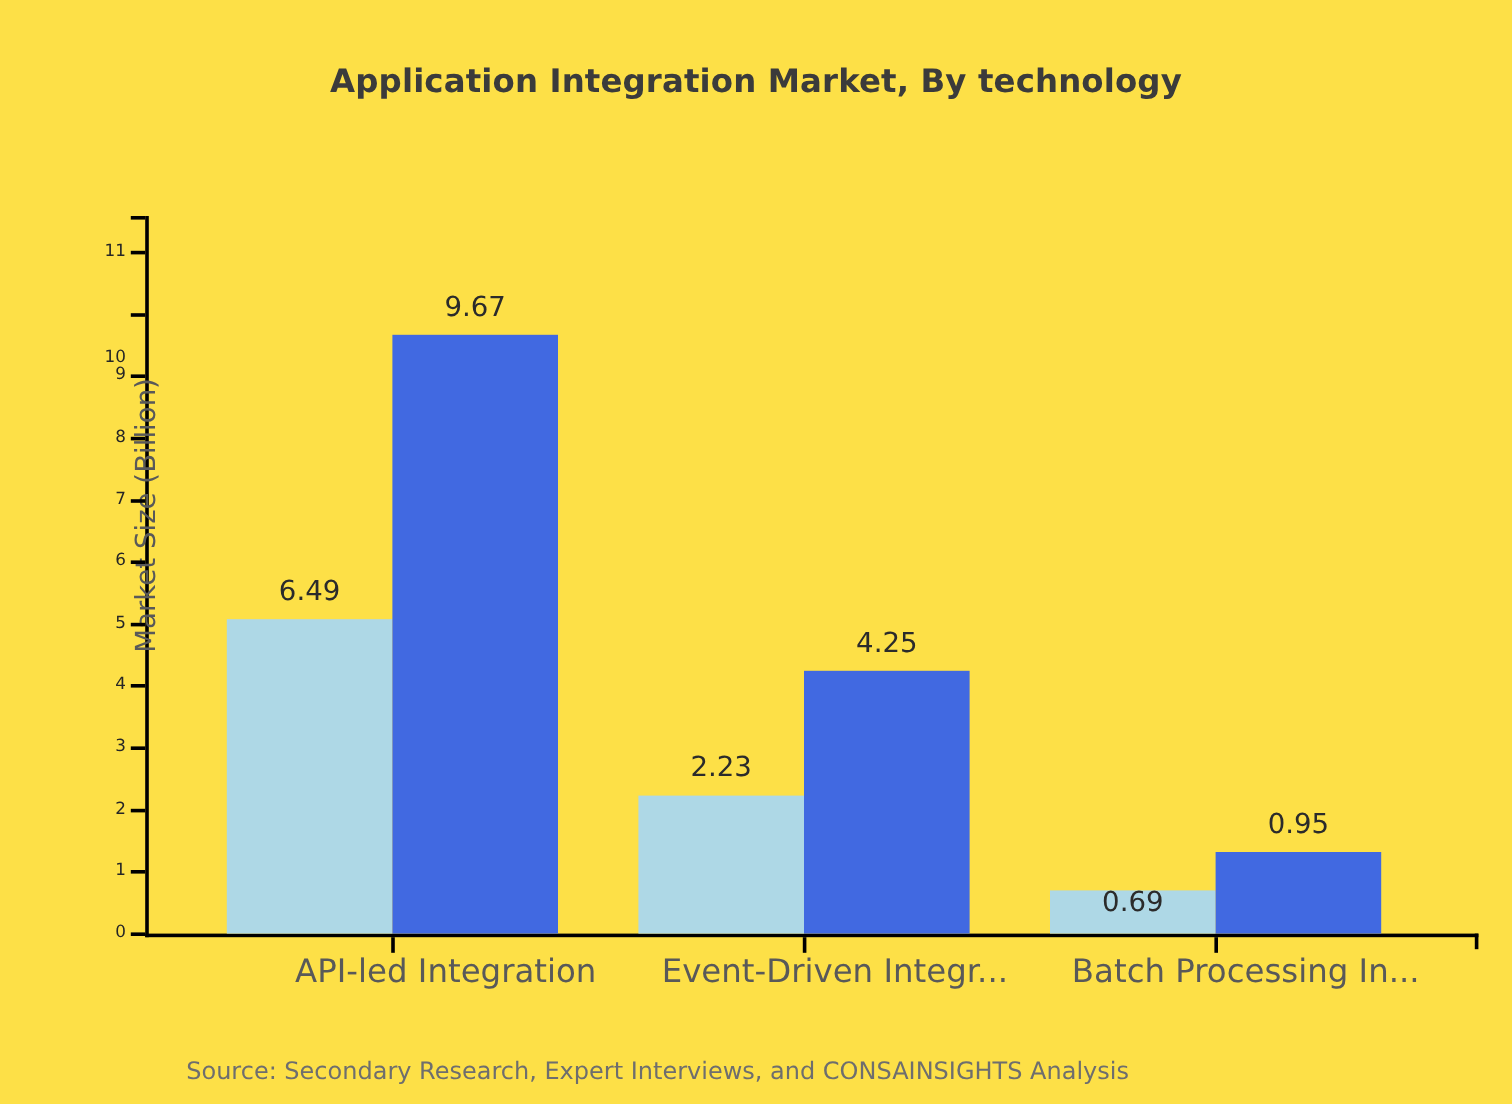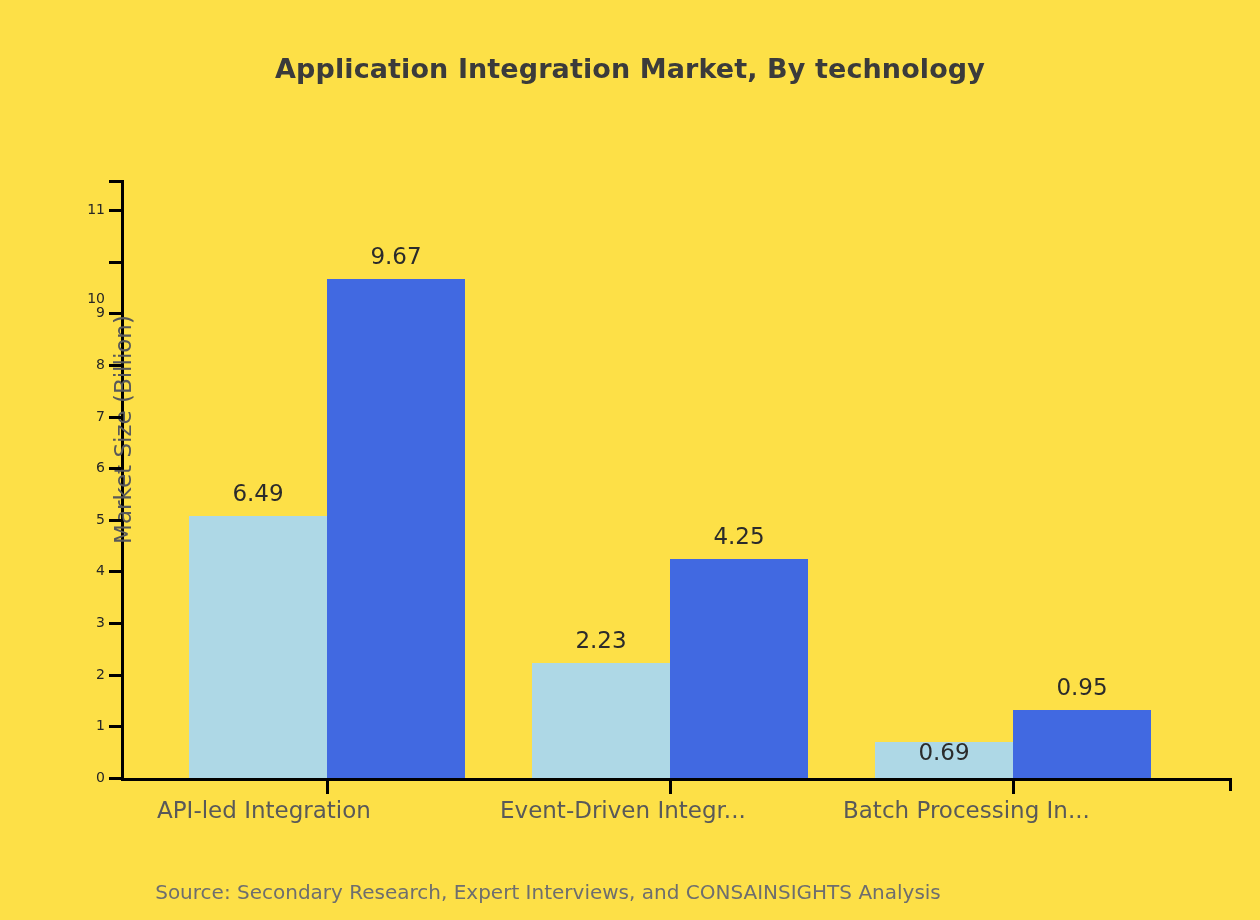--- a/index.html
+++ b/index.html
@@ -118,23 +118,23 @@
   .xtick {
     position: absolute;
     top: 601px;
     width: 3px;
     height: 13px;
     background: #000000;
   }
   .xtick-label {
     position: absolute;
     top: 616px;
-    text-align: left;
+    text-align: right;
     color: #595959;
-    font-size: 23px;
+    font-size: 27px;
     line-height: 28px;
     white-space: nowrap;
   }
 
   
   .bar {
     position: absolute;
     bottom: 3px;
   }
   .bar-label {

